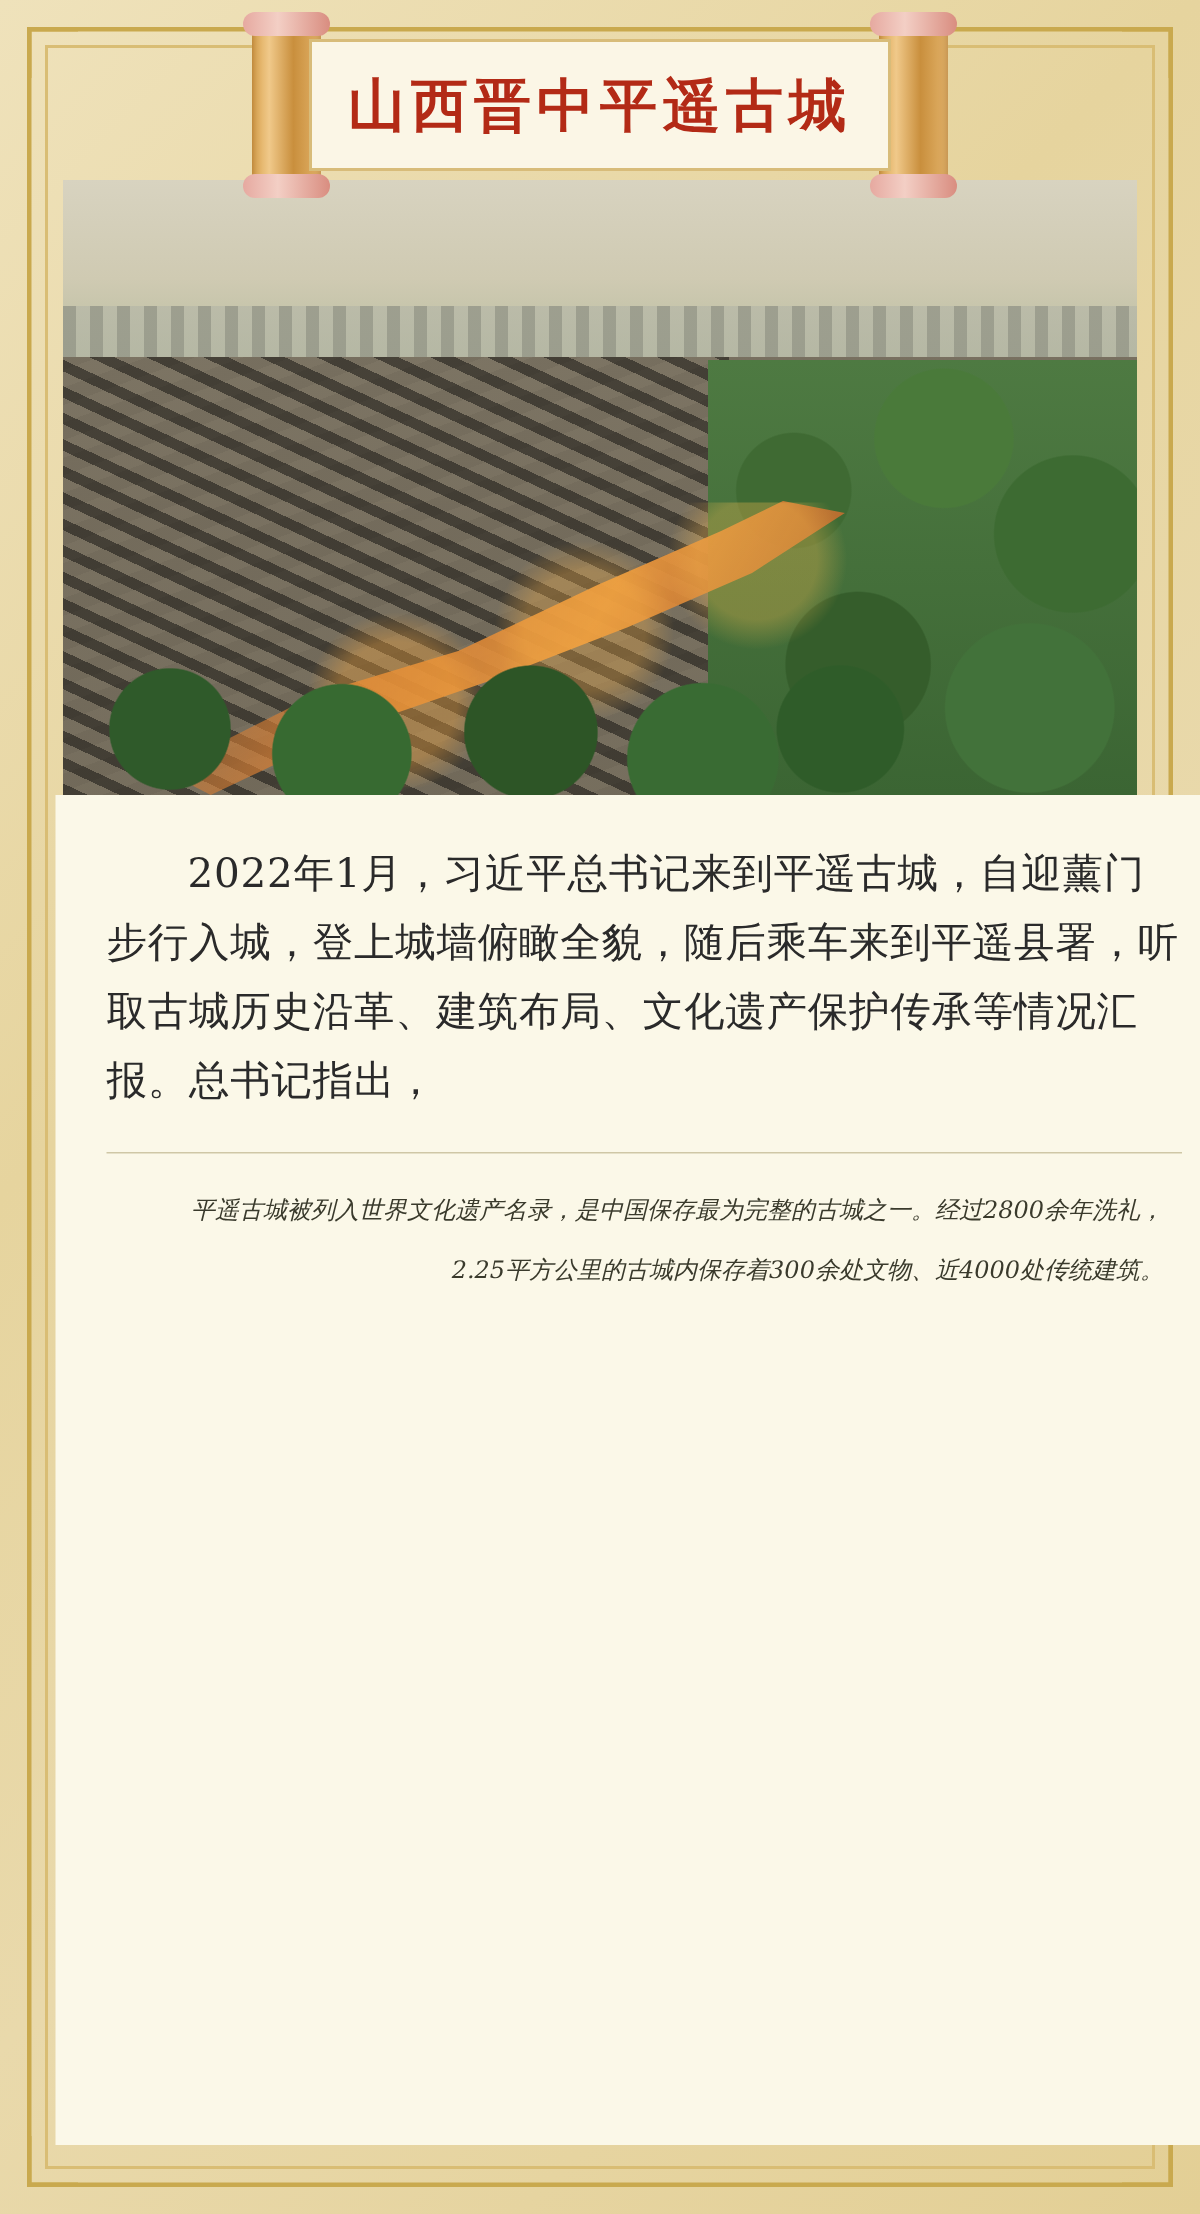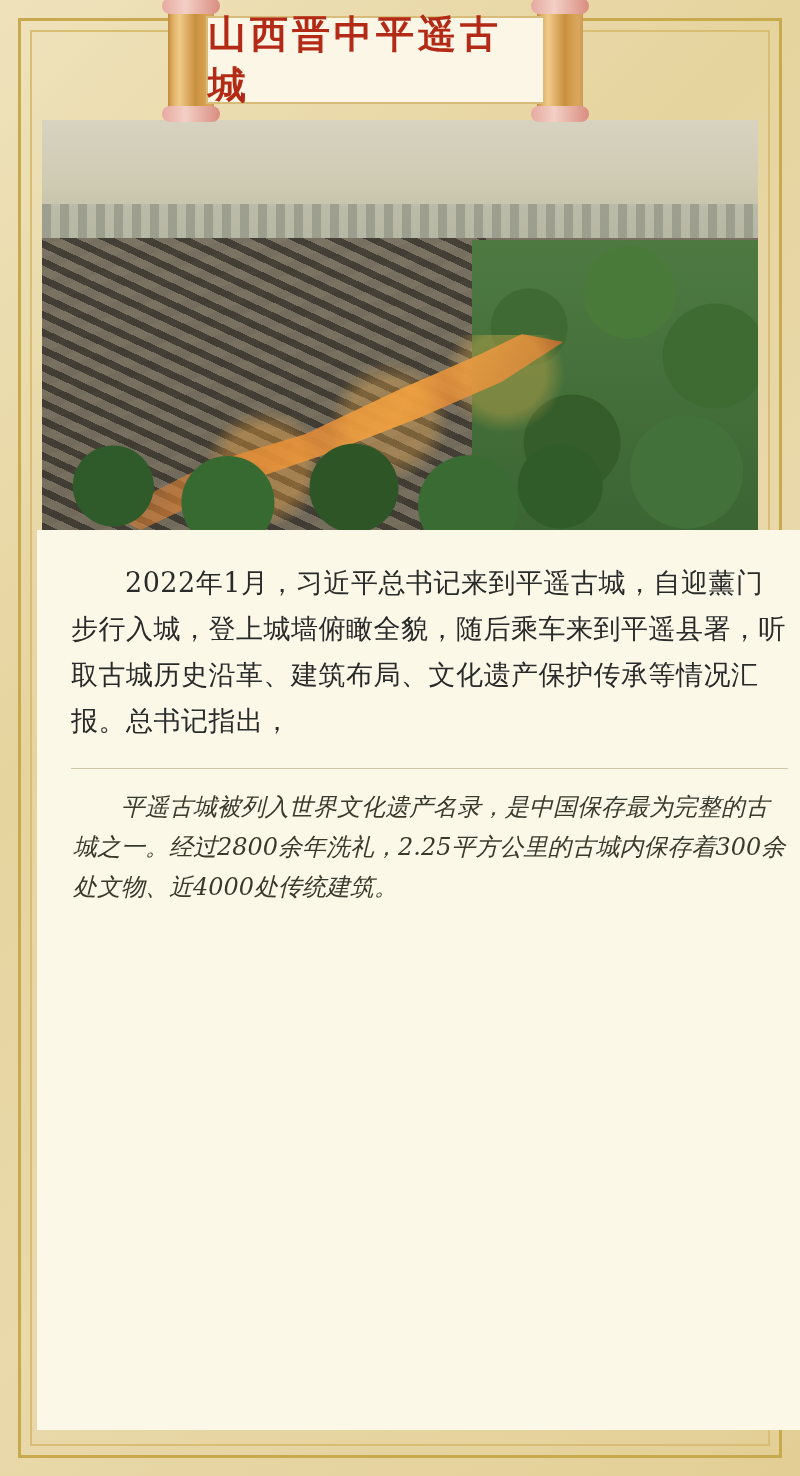--- a/index.html
+++ b/index.html
@@ -52,22 +52,22 @@
   }
   .corner.tl { left: 18px; top: 18px; border-right: none; border-bottom: none; }
   .corner.tr { right: 18px; top: 18px; border-left: none; border-bottom: none; }
   .corner.bl { left: 18px; bottom: 18px; border-right: none; border-top: none; }
   .corner.br { right: 18px; bottom: 18px; border-left: none; border-top: none; }
 
   
   .banner {
     position: absolute;
     left: 168px;
-    top: 4px;
-    width: 415px;
+    top: 14px;
+    width: 464px;
     height: 112px;
     z-index: 5;
   }
   .banner-roll {
     position: absolute;
     top: 0;
     width: 46px;
     height: 112px;
     border-radius: 8px;
     background: linear-gradient(90deg, #d9a24c 0%, #f0c98a 25%, #c98f3d 60%, #e3b36a 100%);
@@ -214,26 +214,27 @@
     margin: 0 0 26px 0;
     letter-spacing: 0.5px;
   }
   .divider {
     height: 1px;
     background: #cfc7a6;
     margin: 6px 0 18px 0;
   }
   .note {
     font-family: "DejaVu Serif", "Liberation Serif", serif;
-    font-size: 24px;
+    font-size: 16px;
     line-height: 40px;
     color: #3a3a2c;
     font-style: italic;
     text-indent: 2em;
-    margin: 2px;
+    margin: 12px;
+    text-align: right;
   }
 </style>
 </head>
 <body>
 
 <div class="poster">
 
   <div class="frame-outer"></div>
   <div class="frame-inner"></div>
   <div class="corner tl"></div>

